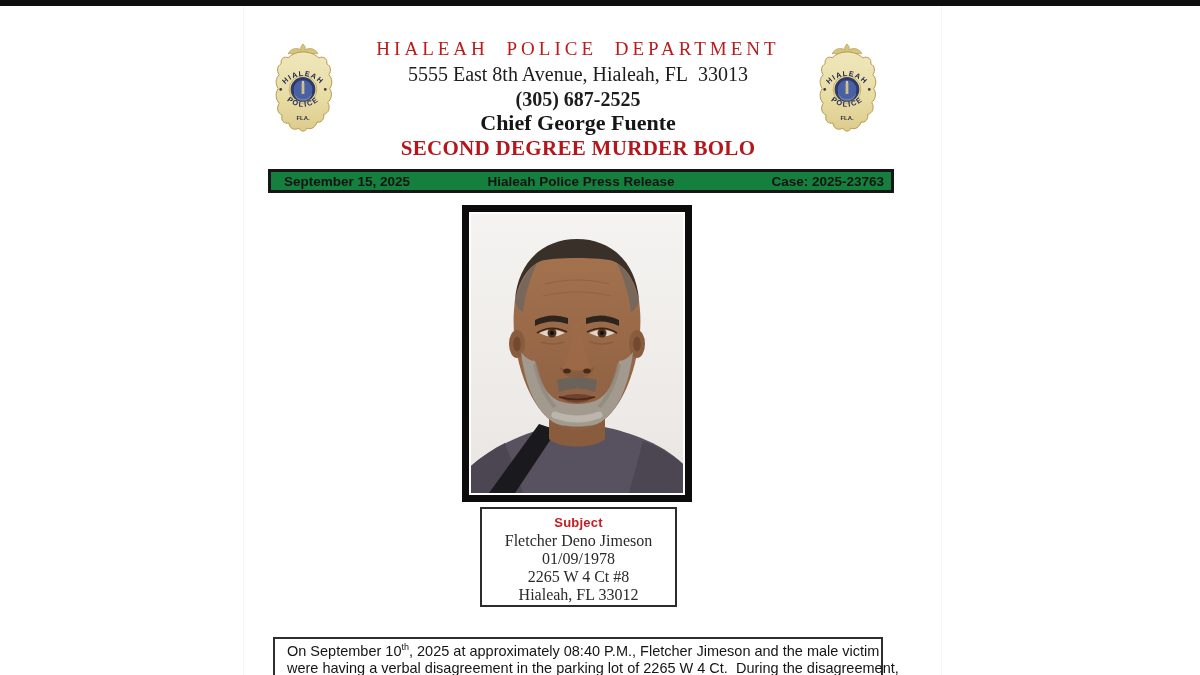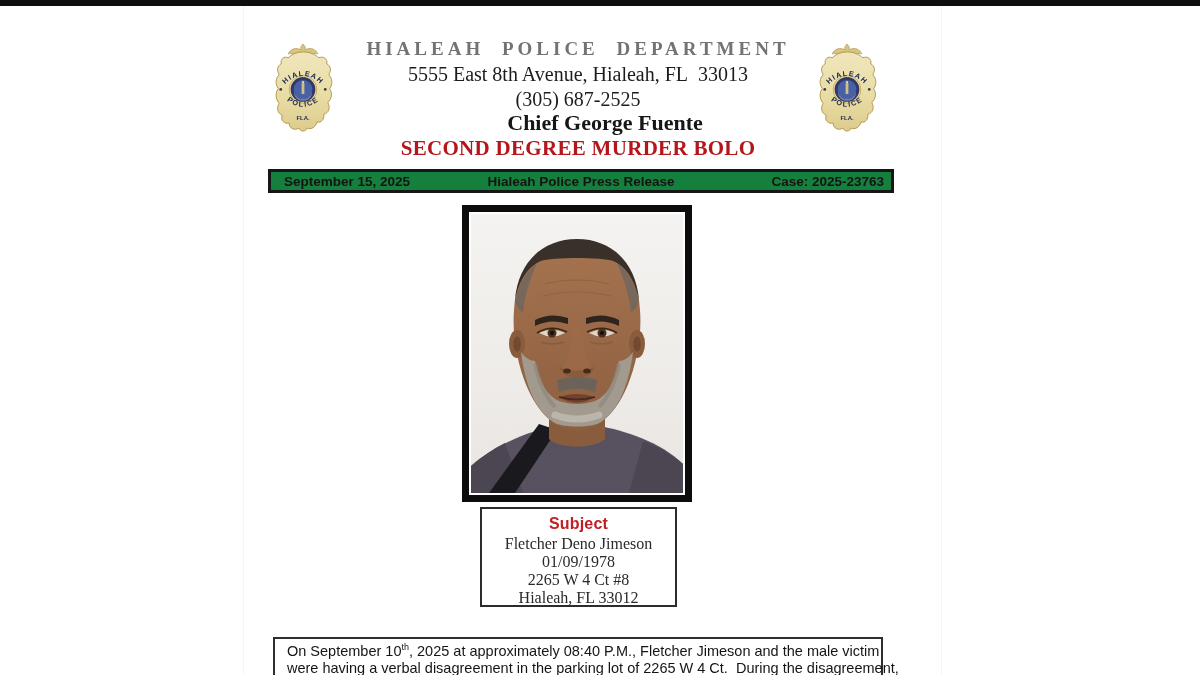--- a/index.html
+++ b/index.html
@@ -18,26 +18,26 @@
     background: #0e0e0e;
   }
   .doc-edge { position: absolute; top: 6px; height: 669px; width: 1px; background: rgba(0,0,0,0.04); }
   .doc-edge.left { left: 243px; }
   .doc-edge.right { left: 941px; }
 
   
   .centered { position: absolute; left: 0; width: 1156px; text-align: center; color: #1c1c1c; }
   .dept {
     top: 38px;
-    font-family: "Liberation Serif", serif; font-weight: bold; font-size: 19px;
-    letter-spacing: 4px; word-spacing: 9px; color: #737373;
+    font-family: "Liberation Serif", serif; font-weight: normal; font-size: 19px;
+    letter-spacing: 4px; word-spacing: 9px; color: #b91c1c;
   }
   .addr  { top: 63px;  font-family: "Liberation Serif", serif; font-size: 20px; }
-  .phone { top: 88px;  font-family: "Liberation Serif", serif; font-size: 20px; }
-  .chief { top: 110px; font-family: "Liberation Serif", serif; font-weight: bold; font-size: 22px; color: #161616; margin-left: 27px; }
+  .phone { top: 88px;  font-family: "Liberation Serif", serif; font-size: 20px; font-weight: bold; }
+  .chief { top: 110px; font-family: "Liberation Serif", serif; font-weight: bold; font-size: 22px; color: #161616; }
   .bolo  { top: 136px; font-family: "Liberation Serif", serif; font-weight: bold; font-size: 21px; color: #b4161c; letter-spacing: 0.3px; }
 
   .badge { position: absolute; top: 41px; width: 62px; height: 94px; }
   .badge svg { width: 100%; height: 100%; display: block; }
   .badge.left-badge  { left: 272px; }
   .badge.right-badge { left: 816px; }
 
   .info-bar {
     position: absolute; left: 268px; top: 169px; width: 626px; height: 24px;
     border: 3px solid #161616; background: #15803d;
@@ -53,21 +53,21 @@
     border: 7px solid #0c0c0c; padding: 2px; background: #ffffff;
   }
   .photo-frame svg { width: 212px; height: 279px; display: block; }
 
   .subject-box {
     position: absolute; left: 480px; top: 507px; width: 197px; height: 100px;
     border: 2px solid #2c2c2c; background: #ffffff;
     text-align: center; padding-top: 6px;
   }
   .subj-head {
-    font-weight: bold; font-size: 16px; color: #bf2026; letter-spacing: 0.2px;
+    font-weight: bold; font-size: 13px; color: #bf2026; letter-spacing: 0.2px;
     margin-bottom: 2px;
   }
   .subj-line {
     font-family: "Liberation Serif", serif; font-size: 16px; color: #2a2a2a;
     line-height: 18px;
   }
 
   .incident-box {
     position: absolute; left: 273px; top: 637px; width: 610px; height: 60px;
     border: 2px solid #2e2e2e; background: #ffffff;

